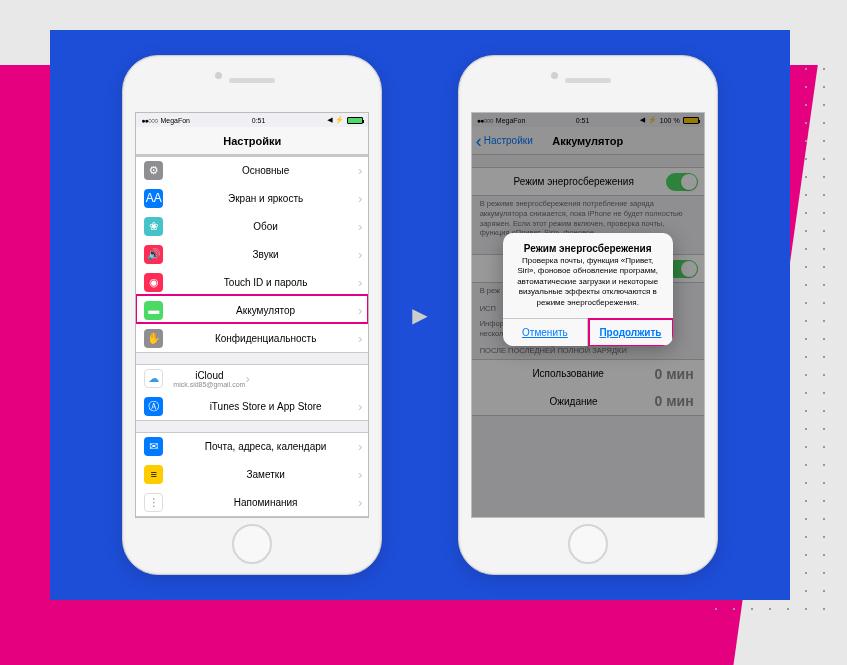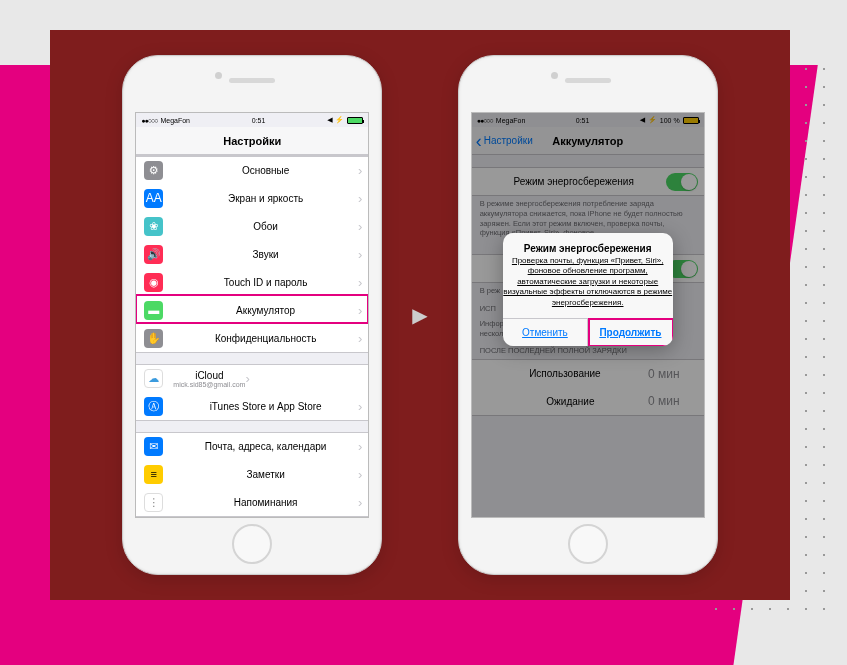--- a/index.html
+++ b/index.html
@@ -30,21 +30,21 @@
   background-image: radial-gradient(#999 1.5px, transparent 1.5px);
   background-size: 18px 18px;
   z-index: 0;
 }
 .panel {
   position: absolute;
   left: 50px;
   top: 30px;
   width: 740px;
   height: 570px;
-  background: #7f1d1d;
+  background: #1d4ed8;
   z-index: 1;
   display: flex;
   align-items: center;
   justify-content: center;
   gap: 30px;
 }
 .arrow-sep {
   color: #ccc;
   font-size: 20px;
 }
@@ -184,21 +184,21 @@
   align-items: center;
   justify-content: center;
   font-size: 11px;
   color: #fff;
   flex-shrink: 0;
 }
 .cell-label { flex: 1; color: #000; font-size: 10px; text-align: center; }
 .cell-sub { display: flex; flex-direction: column; }
 .cell-sub .sub { font-size: 7px; color: #8e8e93; }
 .chev { color: #c7c7cc; font-size: 13px; }
-.cell-val { color: #8e8e93; font-size: 12px; margin-right: 18px; }
+.cell-val { color: #8e8e93; font-size: 14px; margin-right: 4px; font-weight: bold; }
 .highlight-row {
   position: absolute;
   border: 2px solid #e4007f;
   pointer-events: none;
 }
 
 .toggle {
   width: 32px;
   height: 18px;
   border-radius: 9px;
@@ -240,21 +240,21 @@
   top: 120px;
   left: 50%;
   transform: translateX(-50%);
   width: 170px;
   background: #f8f8f8;
   border-radius: 10px;
   overflow: hidden;
   box-shadow: 0 4px 20px rgba(0,0,0,0.3);
 }
 .alert-title { font-weight: 600; font-size: 10px; text-align: center; padding: 10px 10px 2px; }
-.alert-msg { font-size: 8px; text-align: center; padding: 0 0 10px; color: #000; line-height: 1.3; text-decoration: underline; }
+.alert-msg { font-size: 8px; text-align: center; padding: 0 10px 10px; color: #000; line-height: 1.3; }
 .alert-btns { display: flex; border-top: 0.5px solid #c8c7cc; }
 .alert-btn {
   flex: 1;
   text-align: center;
   padding: 8px 0;
   color: #007aff;
   font-size: 10px;
   text-decoration: underline;
 }
 .alert-btn:first-child { border-right: 0.5px solid #c8c7cc; }

